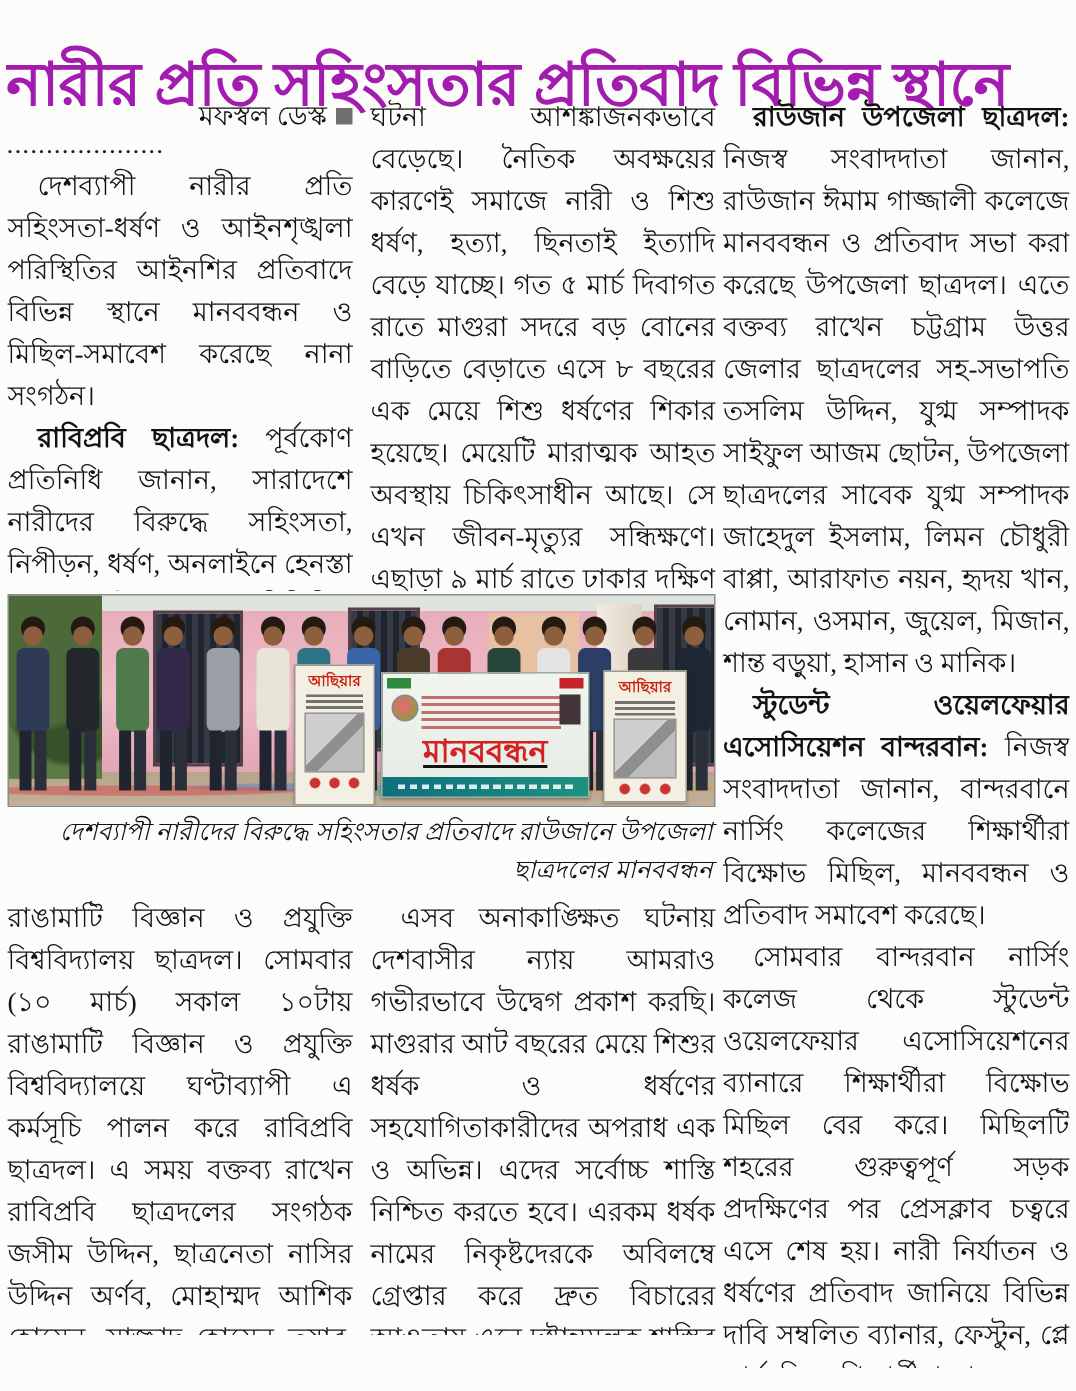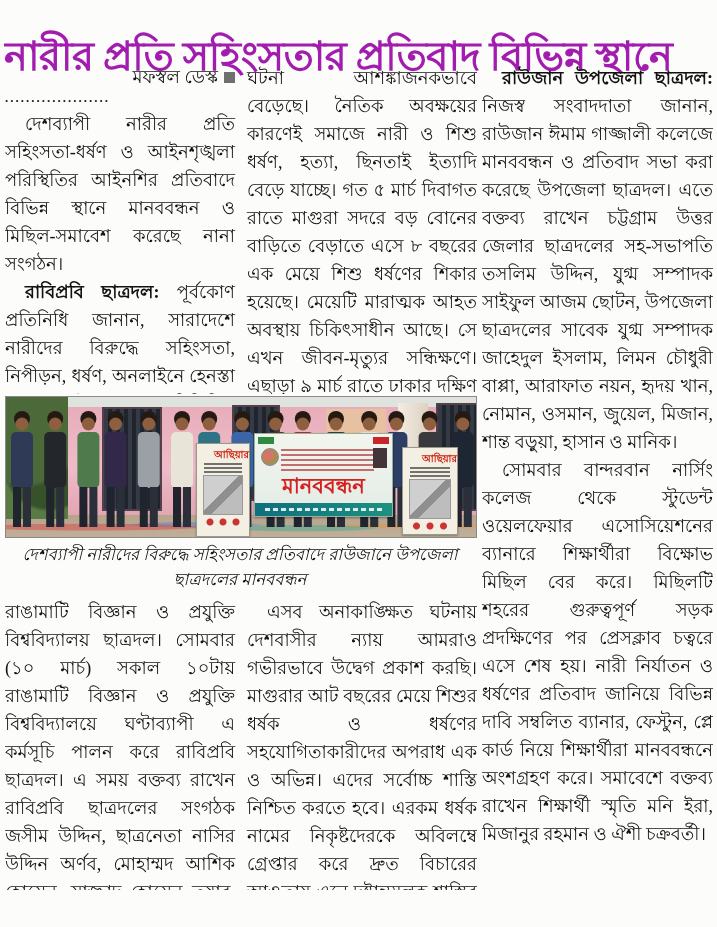--- a/index.html
+++ b/index.html
@@ -54,68 +54,71 @@
   .wallpatch{position:absolute;left:320px;top:12px;width:60px;height:95px;
     background:linear-gradient(180deg,#e8cf8e,#dfc07e);opacity:.55;}
   .chalk{position:absolute;left:0;bottom:0;width:470px;height:22px;
     background:radial-gradient(ellipse at 18% 55%,rgba(210,80,80,.55) 0 18%,transparent 22%),
                radial-gradient(ellipse at 40% 45%,rgba(80,130,200,.5) 0 14%,transparent 18%),
                radial-gradient(ellipse at 63% 60%,rgba(70,170,150,.5) 0 15%,transparent 19%),
                radial-gradient(ellipse at 85% 50%,rgba(220,150,70,.5) 0 13%,transparent 17%);}
   .people-svg{position:absolute;left:0;top:0;width:470px;height:140px;}
   
   .banner{
-    position:absolute;left:248px;top:36px;width:137px;height:82px;
+    position:absolute;left:248px;top:51px;width:137px;height:82px;
     background:linear-gradient(180deg,#f1f5ee,#e4ece6);border:1px solid #9ab09e;
-    box-shadow:0 1px 2px rgba(0,0,0,.35);text-align:center;
+    box-shadow:0 1px 2px rgba(0,0,0,.35);text-align:center;text-decoration:underline;
   }
   .banner .chip-l{position:absolute;left:3px;top:3px;width:16px;height:7px;background:#2d8a3e;}
   .banner .chip-r{position:absolute;right:3px;top:3px;width:16px;height:7px;background:#c8252a;}
   .banner .micro{margin:12px 18px 0 26px;height:26px;
     background:repeating-linear-gradient(180deg,transparent 0 3px,rgba(170,40,40,.65) 3px 5px);}
   .banner .logo{position:absolute;left:6px;top:14px;width:16px;height:16px;border-radius:50%;
     background:radial-gradient(circle at 40% 40%,#e67,#7a3),1px;border:1px solid #889;}
   .banner .stamp{position:absolute;right:5px;top:14px;width:14px;height:20px;background:#43343a;}
   .banner-text{font-size:21px;line-height:24px;font-weight:bold;color:#d42222;margin-top:2px;
     font-family:"Liberation Serif",serif;}
   .banner .strip{position:absolute;left:0;bottom:0;width:100%;height:13px;background:#17867c;
     background:linear-gradient(90deg,#0f6f7e,#1d9180);}
   .banner .strip i{display:block;margin:5px 10px 0 10px;height:3px;
     background:repeating-linear-gradient(90deg,rgba(255,255,255,.85) 0 5px,transparent 5px 8px);}
   
-  .poster{position:absolute;background:#f4efe3;border:1px solid #9a9a8a;text-align:right;
+  .poster{position:absolute;background:#f4efe3;border:1px solid #9a9a8a;text-align:center;
     box-shadow:0 1px 2px rgba(0,0,0,.3);}
   .poster.p-left{left:190px;top:46px;width:52px;height:92px;}
   .poster.p-right{left:396px;top:50px;width:54px;height:86px;}
   .poster-title{font-size:10px;line-height:13px;font-weight:bold;color:#cc2211;margin-top:4px;}
   .poster .plines{margin:2px 7px;height:10px;
     background:repeating-linear-gradient(180deg,rgba(60,60,60,.7) 0 2px,transparent 2px 4px);}
   .poster .pimg{margin:1px 6px;height:38px;
     background:linear-gradient(135deg,#cfcfcf 0 45%,#8f8f8f 45% 60%,#bdbdbd 60%),#c5c5c5;
     border:1px solid #999;}
   .poster .pdots{margin-top:3px;height:8px;
     background:radial-gradient(circle at 25% 50%,#c33 0 3px,transparent 4px),
                radial-gradient(circle at 50% 50%,#c33 0 3px,transparent 4px),
                radial-gradient(circle at 75% 50%,#c33 0 3px,transparent 4px);}
   
   .caption{
     width:470px;margin-top:4px;font-style:italic;font-size:16.5px;line-height:25px;
-    text-align:center;color:#101010;
+    text-align:right;color:#101010;
   }
 </style>
 </head>
 <body>
 
 <div class="page">
 
   <h1 class="headline">নারীর প্রতি সহিংসতার প্রতিবাদ বিভিন্ন স্থানে</h1>
 
   <div class="col3">
     <p class="para indent">
       <span class="subhead">রাউজান উপজেলা ছাত্রদল:</span><span> নিজস্ব সংবাদদাতা জানান, রাউজান ঈমাম গাজ্জালী কলেজে মানববন্ধন ও প্রতিবাদ সভা করা করেছে উপজেলা ছাত্রদল। এতে বক্তব্য রাখেন চট্টগ্রাম উত্তর জেলার ছাত্রদলের সহ-সভাপতি তসলিম উদ্দিন, যুগ্ম সম্পাদক সাইফুল আজম ছোটন, উপজেলা ছাত্রদলের সাবেক যুগ্ম সম্পাদক জাহেদুল ইসলাম, লিমন চৌধুরী বাপ্পা, আরাফাত নয়ন, হৃদয় খান, নোমান, ওসমান, জুয়েল, মিজান, শান্ত বড়ুয়া, হাসান ও মানিক।</span>
+    </p>
+    <p class="para indent">
+      <span class="subhead">স্টুডেন্ট ওয়েলফেয়ার এসোসিয়েশন বান্দরবান:</span><span> নিজস্ব সংবাদদাতা জানান, বান্দরবানে নার্সিং কলেজের শিক্ষার্থীরা বিক্ষোভ মিছিল, মানববন্ধন ও প্রতিবাদ সমাবেশ করেছে।</span>
     </p>
     <p class="para indent">সোমবার বান্দরবান নার্সিং কলেজ থেকে স্টুডেন্ট ওয়েলফেয়ার এসোসিয়েশনের ব্যানারে শিক্ষার্থীরা বিক্ষোভ মিছিল বের করে। মিছিলটি শহরের গুরুত্বপূর্ণ সড়ক প্রদক্ষিণের পর প্রেসক্লাব চত্বরে এসে শেষ হয়। নারী নির্যাতন ও ধর্ষণের প্রতিবাদ জানিয়ে বিভিন্ন দাবি সম্বলিত ব্যানার, ফেস্টুন, প্লে কার্ড নিয়ে শিক্ষার্থীরা মানববন্ধনে অংশগ্রহণ করে। সমাবেশে বক্তব্য রাখেন শিক্ষার্থী স্মৃতি মনি ইরা, মিজানুর রহমান ও ঐশী চক্রবর্তী।</p>
 
   </div>
 
   <div class="left-region">
 
     <div class="cols top-cols">
       <div class="col">
         <div class="byline"><span>মফস্বল ডেস্ক</span><span class="byline-sq"></span></div>

